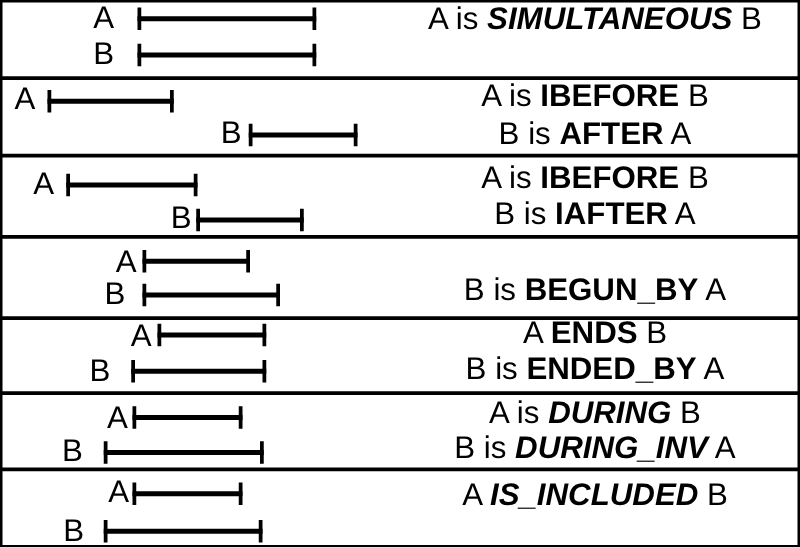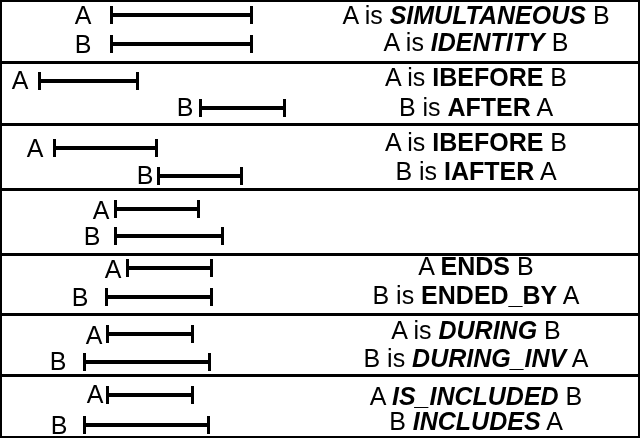--- a/index.html
+++ b/index.html
@@ -53,21 +53,20 @@
         <div class="bar"></div>
         <div class="tick tick-r"></div>
       </div>
       <span class="iv-label" style="left: 83px; top: 44px;">B</span>
       <div class="interval" style="left: 110px; top: 35px; width: 143px;">
         <div class="tick tick-l"></div>
         <div class="bar"></div>
         <div class="tick tick-r"></div>
       </div>
       <div class="rel-line" style="top: 1px; left: 316px; width: 320px;"><span>A is </span><span class="rel bi">SIMULTANEOUS</span><span> B</span></div>
-      <div class="rel-line" style="top: 28px; left: 316px; width: 320px;"><span>A is </span><span class="rel bi">IDENTITY</span><span> B</span></div>
     </div>
     <div class="divider" style="top: 61px;"></div>
     <div class="row-band" style="top: 61px; height: 62px;">
       <span class="iv-label" style="left: 20px; top: 19px;">A</span>
       <div class="interval" style="left: 38px; top: 11px; width: 101px;">
         <div class="tick tick-l"></div>
         <div class="bar"></div>
         <div class="tick tick-r"></div>
       </div>
       <span class="iv-label" style="left: 185px; top: 46px;">B</span>
@@ -103,20 +102,21 @@
         <div class="tick tick-l"></div>
         <div class="bar"></div>
         <div class="tick tick-r"></div>
       </div>
       <span class="iv-label" style="left: 92px; top: 48px;">B</span>
       <div class="interval" style="left: 114px; top: 39px; width: 110px;">
         <div class="tick tick-l"></div>
         <div class="bar"></div>
         <div class="tick tick-r"></div>
       </div>
+      <div class="rel-line" style="top: 30px; left: 316px; width: 320px;"><span>B is </span><span class="rel b">BEGUN_BY</span><span> A</span></div>
     </div>
     <div class="divider" style="top: 253px;"></div>
     <div class="row-band" style="top: 253px; height: 60px;">
       <span class="iv-label" style="left: 113px; top: 16px;">A</span>
       <div class="interval" style="left: 126px; top: 6px; width: 87px;">
         <div class="tick tick-l"></div>
         <div class="bar"></div>
         <div class="tick tick-r"></div>
       </div>
       <span class="iv-label" style="left: 80px; top: 44px;">B</span>
@@ -153,15 +153,14 @@
         <div class="bar"></div>
         <div class="tick tick-r"></div>
       </div>
       <span class="iv-label" style="left: 59px; top: 51px;">B</span>
       <div class="interval" style="left: 83px; top: 42px; width: 127px;">
         <div class="tick tick-l"></div>
         <div class="bar"></div>
         <div class="tick tick-r"></div>
       </div>
       <div class="rel-line" style="top: 8px; left: 316px; width: 320px;"><span>A </span><span class="rel bi">IS_INCLUDED</span><span> B</span></div>
-      <div class="rel-line" style="top: 33px; left: 316px; width: 320px;"><span>B </span><span class="rel bi">INCLUDES</span><span> A</span></div>
     </div>
   </div>
 
 </body></html>

